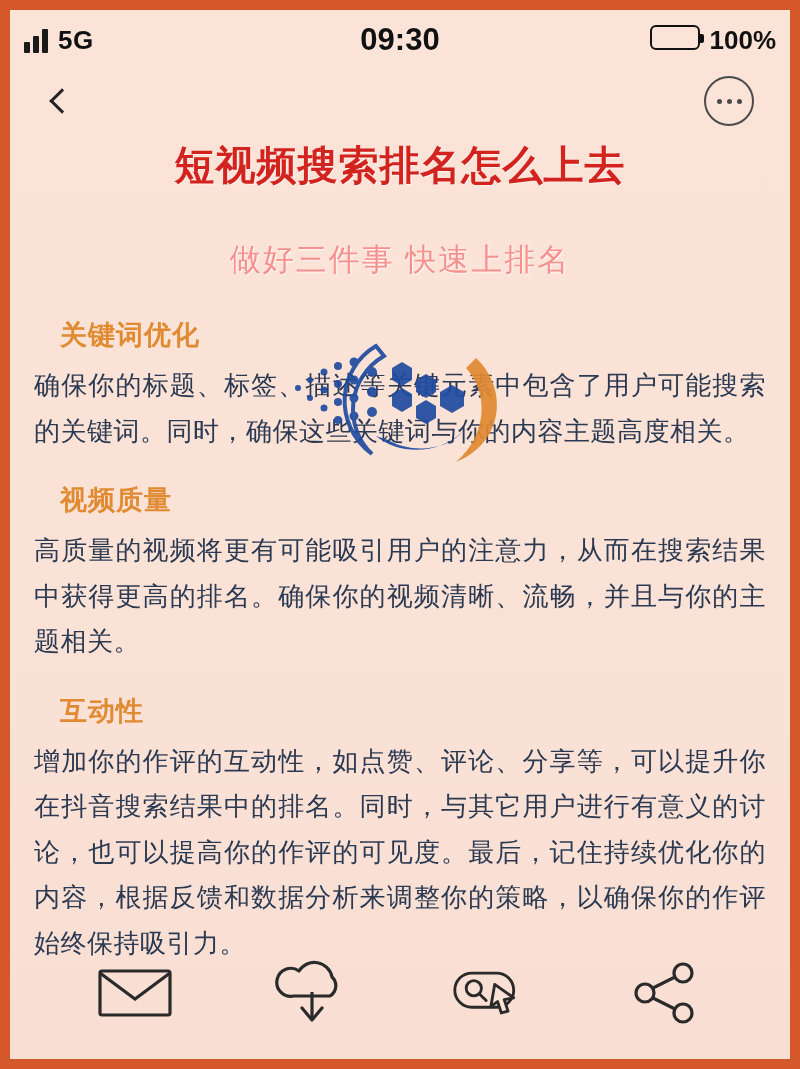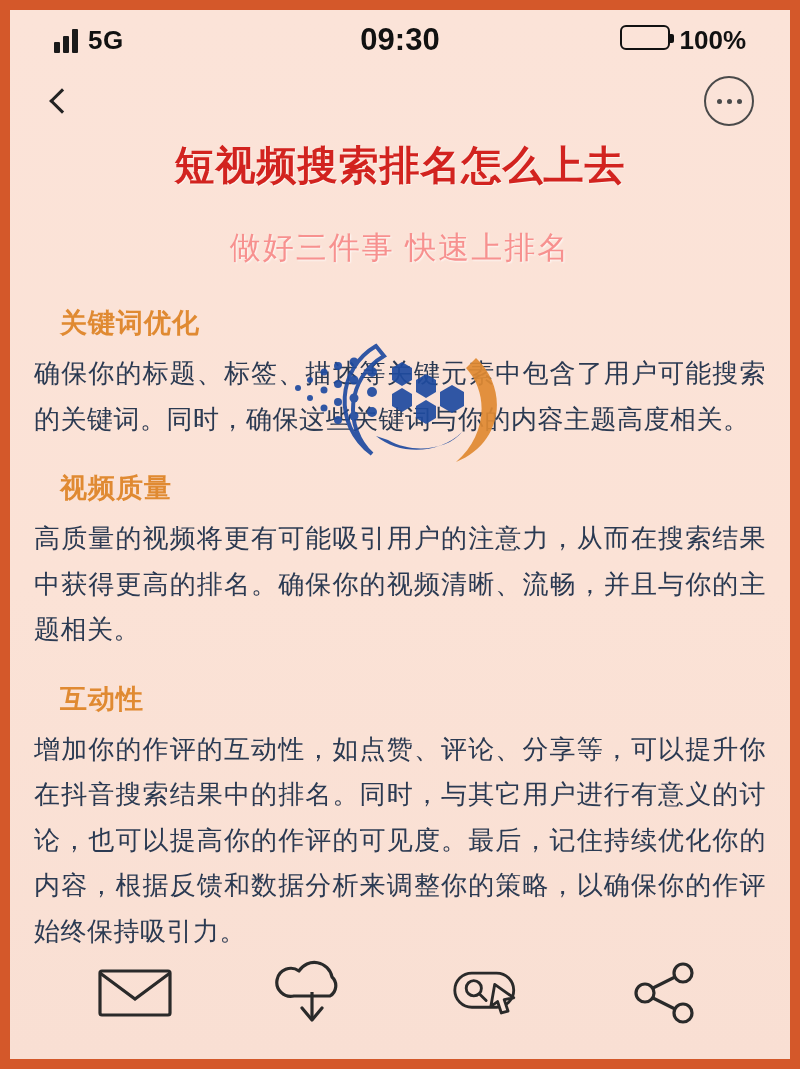--- a/index.html
+++ b/index.html
@@ -23,21 +23,21 @@
     border-top: 10px solid #d4582a;
     border-bottom: 10px solid #d4582a;
     box-sizing: border-box;
   }
 
   
   .statusbar {
     height: 60px;
     display: flex;
     align-items: center;
-    padding: 0 44px;
+    padding: 0 14px;
     box-sizing: border-box;
   }
   .status-left {
     display: flex;
     align-items: center;
     gap: 10px;
     flex: 1;
   }
   .signal-bars {
     display: flex;
@@ -156,21 +156,21 @@
     font-weight: bold;
     color: #d2231f;
     letter-spacing: 1px;
     margin-top: 6px;
     text-shadow: 1px 1px 0 rgba(255,255,255,0.55);
   }
   .sub-title {
     text-align: center;
     font-size: 31px;
     color: #f7918f;
-    margin-top: 34px;
+    margin-top: 46px;
     letter-spacing: 2px;
     text-shadow: 1px 1px 2px rgba(255,255,255,0.8);
   }
 
   
   .content {
     position: relative;
     padding: 36px 24px 0 24px;
     box-sizing: border-box;
   }

